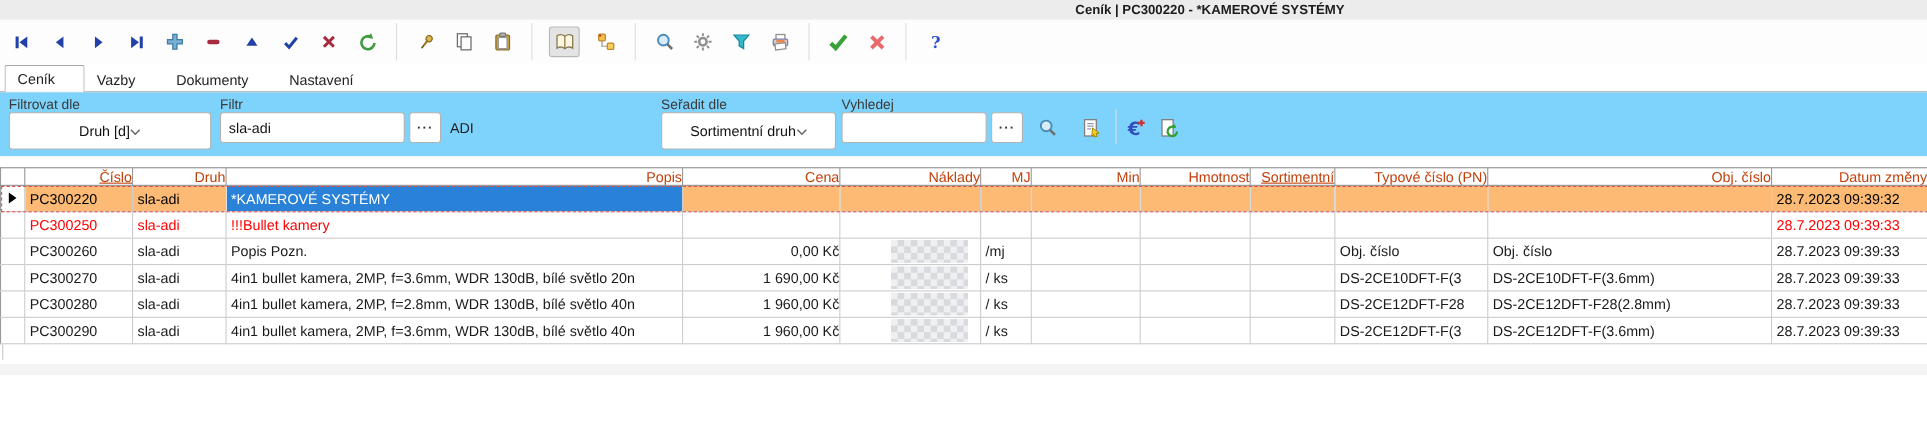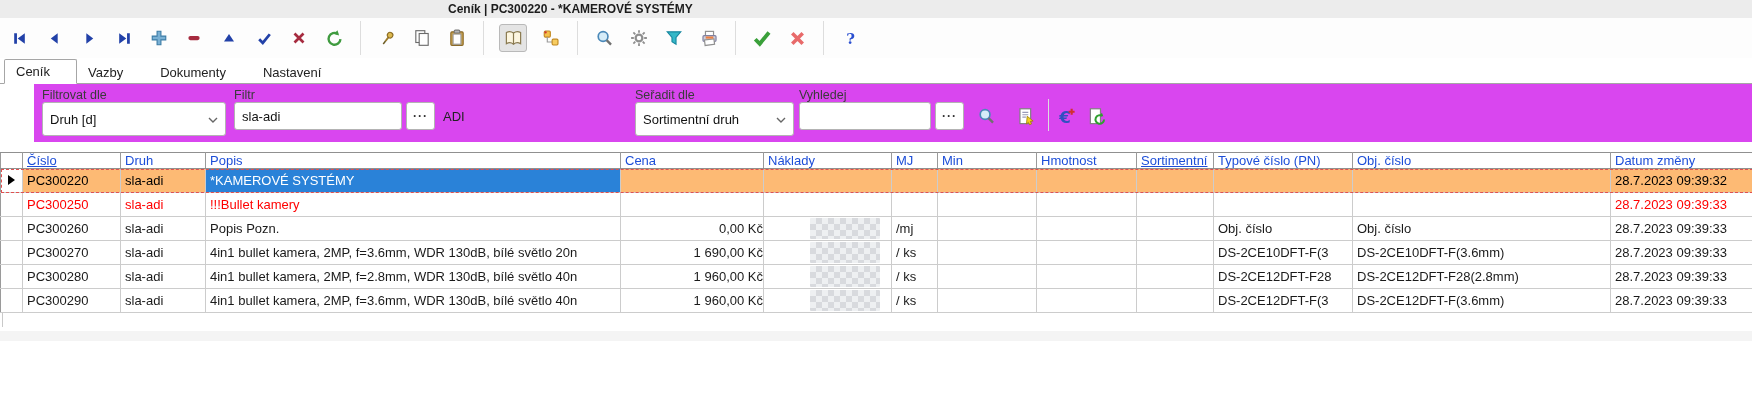--- a/index.html
+++ b/index.html
@@ -5,21 +5,21 @@
   * { box-sizing: border-box; }
   html,body { margin:0; padding:0; }
   body {
     width:1752px; height:400px; overflow:hidden; background:#ffffff;
     font-family:"Liberation Sans", sans-serif; color:#1a1a1a;
     -webkit-font-smoothing:antialiased;
   }
   
   .titlebar {
     height:18px; background:#ececec; display:flex; align-items:center;
-    justify-content:flex-start; padding-left:448px;
+    justify-content:center; padding-left:448px;
     font-size:12px; font-weight:bold; color:#1c1c1c;
   }
   
   .toolbar {
     height:40px; background:#fdfdfd; display:flex; align-items:center;
     padding-left:8px; gap:13px;
   }
   .tool { width:22px; height:22px; display:flex; align-items:center; justify-content:center; cursor:default; }
   .tool svg { display:block; }
   .tool.pressed { background:#e4e4e4; border:1px solid #b9b9b9; border-radius:3px; width:28px; height:28px; }
@@ -30,40 +30,40 @@
     border-bottom:1px solid #a6a6a6; background:#ffffff;
   }
   .tab {
     font-size:13px; padding:4px 26px 4px 11px; margin-bottom:-1px; color:#222;
   }
   .tab.active {
     border:1px solid #a6a6a6; border-bottom:1px solid #ffffff; background:#fff;
     border-radius:2px 2px 0 0;
   }
   
-  .filterbar { position:relative; height:58px; background:#d946ef; font-size:12.5px;margin-left:34px; }
+  .filterbar { position:relative; height:58px; background:#7dd3fc; font-size:12.5px; }
   .flabel { position:absolute; top:4px; color:#3a3a3a; }
   .combo, .finput, .fbtn {
     position:absolute; top:18px; height:28px; border:1px solid #b3b3b3;
     border-radius:3px; background:#fff; font-size:13px;
   }
-  .combo { display:flex; align-items:center; justify-content:space-between; padding:16px 7px; color:#111; }
+  .combo { display:flex; align-items:center; justify-content:center; padding:16px 7px; color:#111; }
   .finput { padding:0 7px; font-family:"Liberation Sans",sans-serif; color:#111; }
   .fbtn { width:29px; display:flex; align-items:center; justify-content:center; color:#333; font-weight:bold; letter-spacing:1px; font-size:12px; }
   .ftag { position:absolute; top:25px; font-size:13px; color:#222; }
   .ficon { position:absolute; top:21px; width:22px; height:22px; display:flex; align-items:center; justify-content:center; }
   .fsep { position:absolute; top:15px; width:1px; height:32px; background:#dddddd; }
   
   .gridwrap { margin-top:10px; }
   table.grid { border-collapse:collapse; table-layout:fixed; width:1752px; font-size:13px; }
   table.grid th, table.grid td {
     overflow:hidden; white-space:nowrap; padding:0 0 0 4px; text-overflow:clip;
   }
   table.grid th {
-    height:14px; text-align:left; font-weight:normal; color:#1d4ed8; background:#fff;
+    height:14px; text-align:right; font-weight:normal; color:#c2410c; background:#fff;
     border-top:1px solid #909090; border-bottom:1px solid #909090; border-right:1px solid #9a9a9a;
   }
   table.grid th:first-child { border-left:1px solid #9a9a9a; }
   table.grid th.sorted .hl { text-decoration:underline; }
   table.grid td {
     height:24px; border-right:1px solid #cccccc; border-bottom:1px solid #cccccc; color:#1a1a1a;
   }
   table.grid td:first-child { border-left:1px solid #9a9a9a; background:#fff; padding:0; text-align:center; }
   td.num { text-align:right; padding-right:6px; }
   tr.red-row td { color:#ff0000; }

